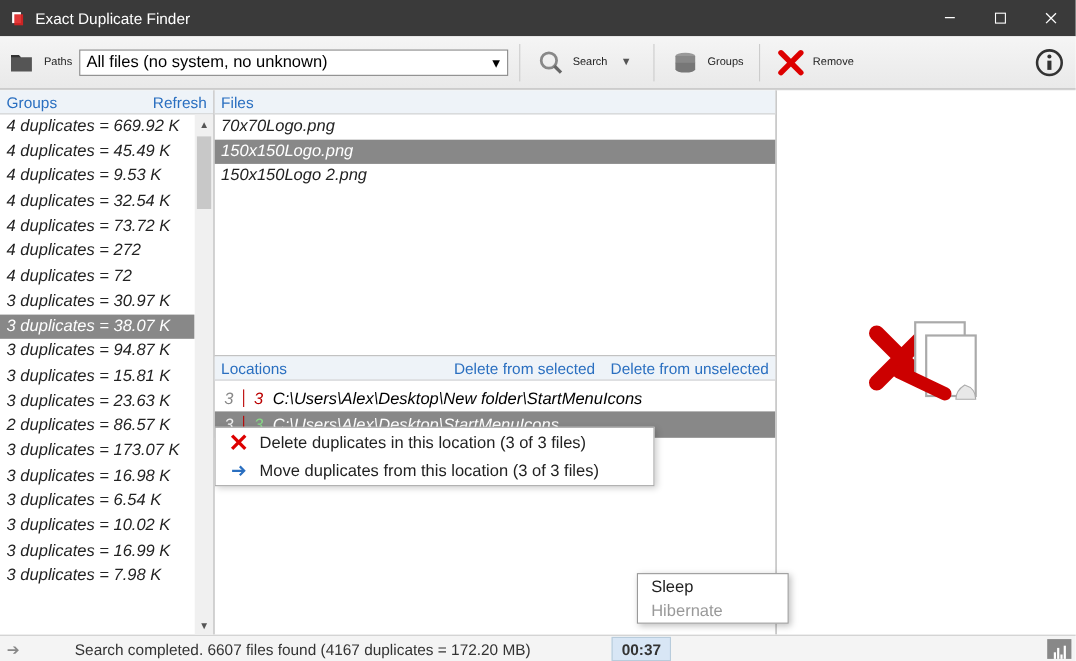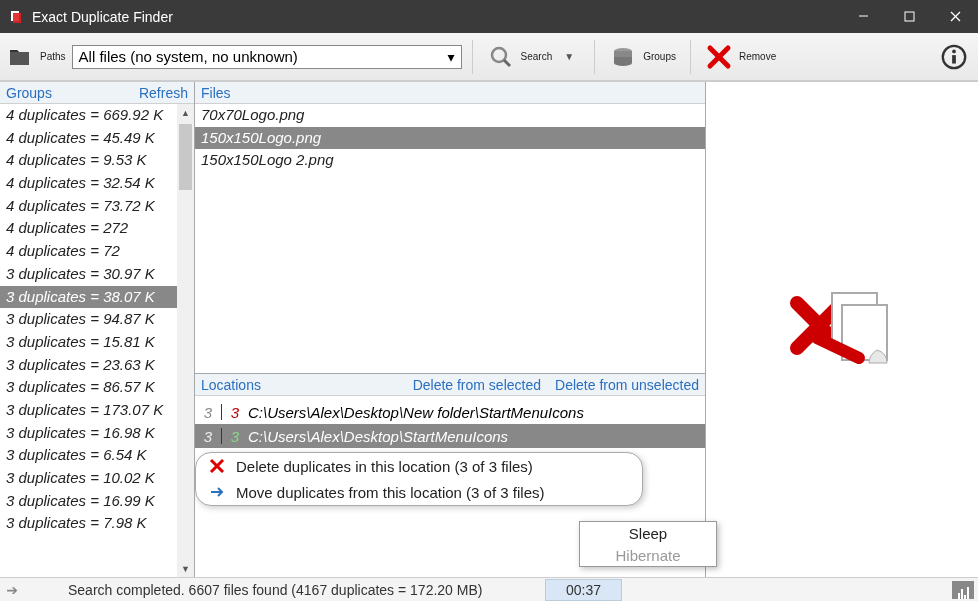--- a/index.html
+++ b/index.html
@@ -35,48 +35,48 @@
 
 .list { flex:1; overflow:hidden; position:relative;font-style:italic;}
 .list-inner { position:absolute; inset:0; overflow-y:hidden; }
 .list-item { height:22.7px; line-height:22.7px; padding:0 6px; font-size:15px; color:#222; white-space:nowrap; }
 .list-item.selected { background:#888; color:#fff; }
 .scrollbar { position:absolute; right:0; top:0; bottom:0; width:17px; background:#f0f0f0;}
 .scroll-thumb { position:absolute; left:2px; right:2px; background:#c8c8c8; }
 .scroll-arrow { position:absolute; left:0; right:0; height:17px; display:flex; align-items:center; justify-content:center; font-size:9px; color:#555;}
 
 
-.files-upper { height:292px; display:flex; flex-direction:column; border-bottom:1px solid #a8a8a8;}
+.files-upper { height:242px; display:flex; flex-direction:column; border-bottom:1px solid #a8a8a8;}
 .files-lower { flex:1; display:flex; flex-direction:column; position:relative;}
 
 .loc-row { height:24px; display:flex; align-items:center; padding:0 6px; gap:6px; font-size:15px;}
 .loc-row.selected { background:#888; color:#fff;}
 .loc-num { width:14px; text-align:center; color:#888;}
 .loc-num.red { color:#b00;}
 .loc-row.selected .loc-num { color:#eee;}
 .loc-row.selected .loc-num.red { color:#88d888;}
 .loc-divider { width:1px; height:16px; background:#b00;}
 
 
 .ctx { position:absolute; background:#fff; border:1px solid #aaa; box-shadow:2px 2px 6px rgba(0,0,0,0.2); z-index:10;}
 .ctx-item { height:26px; display:flex; align-items:center; gap:10px; padding:0 12px; font-size:15px; color:#222;}
 .ctx-item.disabled { color:#999;}
 .ctx-icon { width:18px; display:flex; align-items:center; justify-content:center;}
 
 
 .statusbar { height:24px; border-top:1px solid #ccc; background:#f4f4f4; display:flex; align-items:center; font-size:14px; color:#333;}
 .statusbar .arrow { width:24px; text-align:center; color:#888;}
 .statusbar .msg { flex:1;margin-left:44px;}
-.statusbar .timer { background:#d8e6f5; padding:2px 20px; border:1px solid #b8ccdc; }
+.statusbar .timer { background:#d8e6f5; padding:2px 8px; border:1px solid #b8ccdc; margin-right:12px;font-weight:bold;}
 .statusbar .chart { width:22px; height:18px; background:#888; margin-right:4px; display:flex; align-items:flex-end; justify-content:center; gap:1px; padding:0 2px;}
 .statusbar .chart span { width:2px; background:#fff;}
 
 
 .power-menu { position:absolute; background:#fff; border:1px solid #999; box-shadow:2px 2px 6px rgba(0,0,0,0.25); z-index:20; min-width:138px;}
-.power-menu .ctx-item { padding:2px 12px; height:22px;justify-content:center;}
+.power-menu .ctx-item { padding:2px 12px; height:22px;}
 
 
 .preview-body { flex:1; display:flex; align-items:center; justify-content:center;}
 </style>
 </head>
 <body>
 
 <div class="titlebar">
   <span class="app-icon">
     <svg width="16" height="16" viewBox="0 0 16 16">
@@ -173,21 +173,21 @@
           <div class="list-item">4 duplicates = 9.53 K</div>
           <div class="list-item">4 duplicates = 32.54 K</div>
           <div class="list-item">4 duplicates = 73.72 K</div>
           <div class="list-item">4 duplicates = 272</div>
           <div class="list-item">4 duplicates = 72</div>
           <div class="list-item">3 duplicates = 30.97 K</div>
           <div class="list-item selected">3 duplicates = 38.07 K</div>
           <div class="list-item">3 duplicates = 94.87 K</div>
           <div class="list-item">3 duplicates = 15.81 K</div>
           <div class="list-item">3 duplicates = 23.63 K</div>
-          <div class="list-item">3 duplicates = 86.57 K</div>
+          <div class="list-item">2 duplicates = 86.57 K</div>
           <div class="list-item">3 duplicates = 173.07 K</div>
           <div class="list-item">3 duplicates = 16.98 K</div>
           <div class="list-item">3 duplicates = 6.54 K</div>
           <div class="list-item">3 duplicates = 10.02 K</div>
           <div class="list-item">3 duplicates = 16.99 K</div>
           <div class="list-item">3 duplicates = 7.98 K</div>
         </div>
       <div class="scrollbar">
         <div class="scroll-arrow" style="top:0">▲</div>
         <div class="scroll-thumb" style="top:20px; height:66px;"></div>
@@ -227,21 +227,21 @@
             </div>
             <div class="loc-row selected">
               <span class="loc-num">3</span>
               <span class="loc-divider"></span>
               <span class="loc-num red">3</span>
               <span>C:\Users\Alex\Desktop\StartMenuIcons</span>
             </div>
           </div>
       </div>
 
-      <div class="ctx" style="left:0px; top:78px; width:448px;border-radius:16px;">
+      <div class="ctx" style="left:0px; top:64px; width:400px;">
         <div class="ctx-item">
           <span class="ctx-icon">
             <svg width="16" height="16">
                 <line x1="2" y1="2" x2="14" y2="14" stroke="#d00" stroke-width="3"></line>
                 <line x1="14" y1="2" x2="2" y2="14" stroke="#d00" stroke-width="3"></line>
               </svg>
           </span>
           <span>Delete duplicates in this location (3 of 3 files)</span>
         </div>
         <div class="ctx-item">

